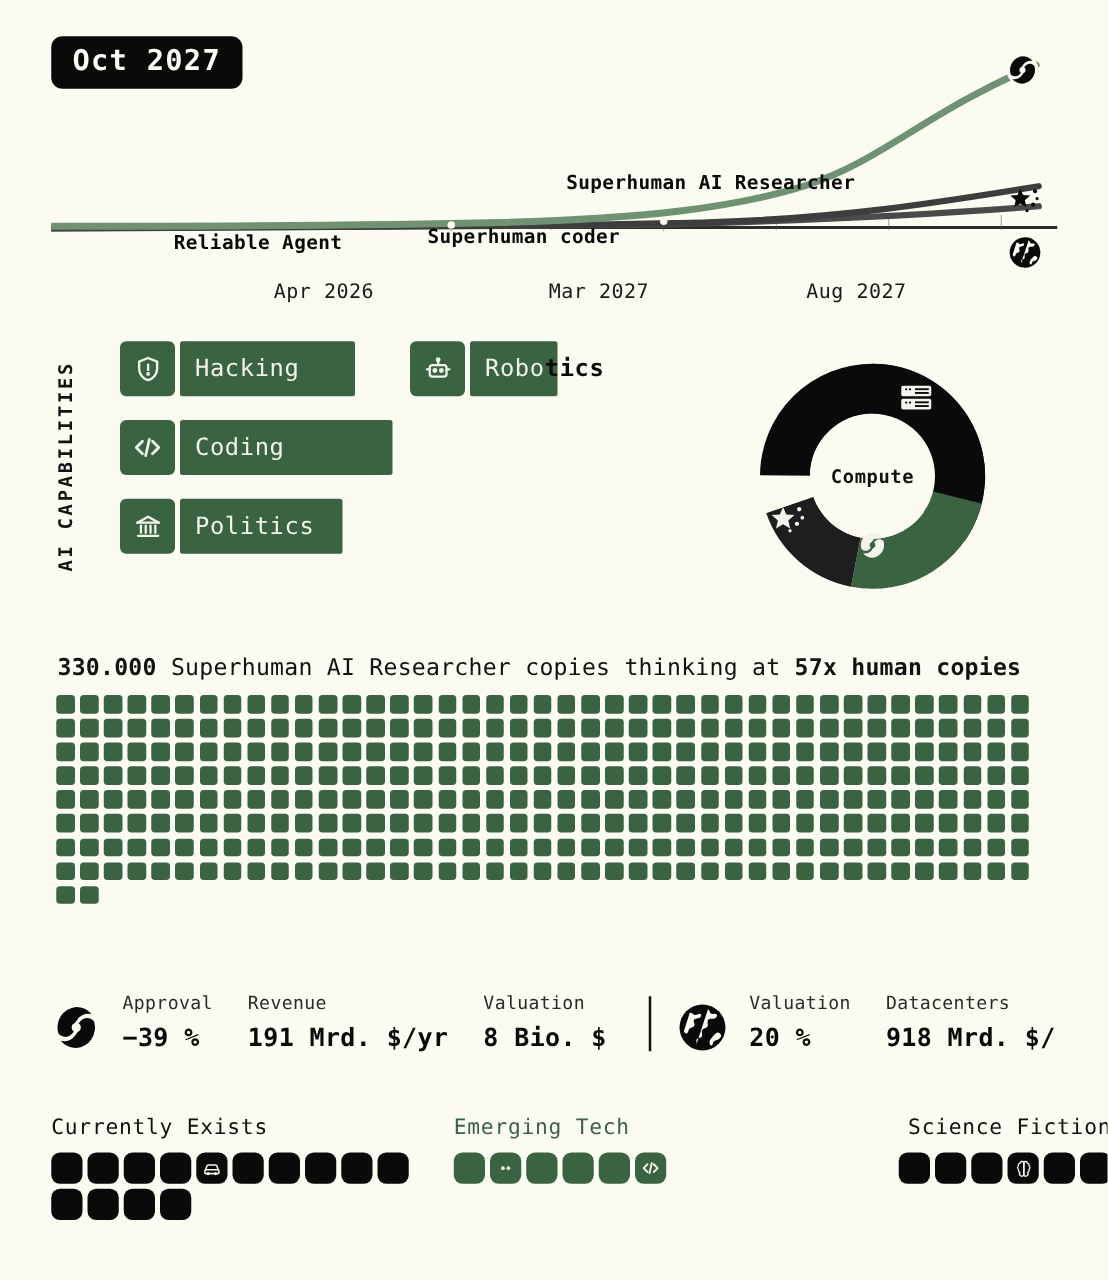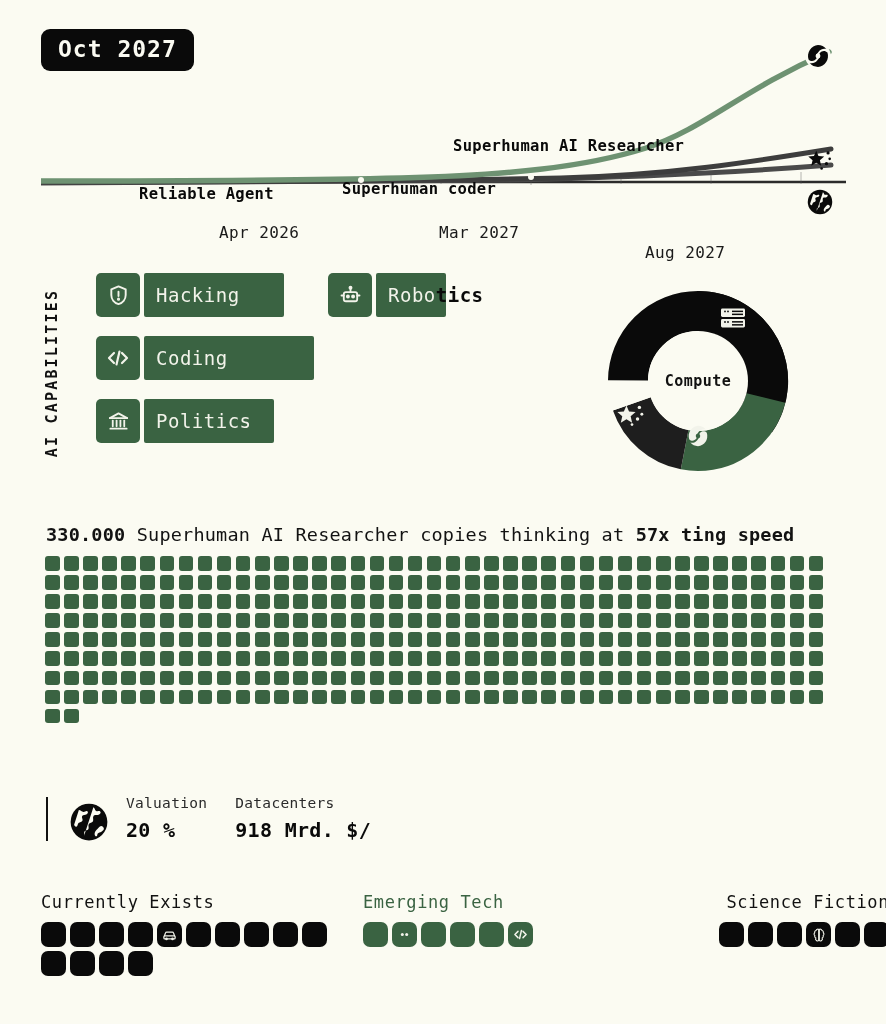--- a/index.html
+++ b/index.html
@@ -156,21 +156,21 @@
       <circle cx="737" cy="128" r="0" fill="#FBFBF2"></circle>
       <circle cx="694" cy="127" r="3" fill="#FBFBF2"></circle>
     </svg>
 
     <div class="chart-label" style="left:98px;top:155px;">Reliable Agent</div>
     <div class="chart-label" style="left:301px;top:150px;">Superhuman coder</div>
     <div class="chart-label" style="left:412px;top:107px;">Superhuman AI Researcher</div>
 
     <div class="tick-label" style="left:178px;top:193px;">Apr 2026</div>
     <div class="tick-label" style="left:398px;top:193px;">Mar 2027</div>
-    <div class="tick-label" style="left:604px;top:193px;margin-top:20px;">Aug 2027</div>
+    <div class="tick-label" style="left:604px;top:193px;">Aug 2027</div>
 
     <div class="endpoint-icon" style="left:763px;top:12px;">
       <svg width="28" height="28" viewBox="0 0 24 24">
         <circle cx="12" cy="12" r="11" fill="#FBFBF2"></circle>
         <path d="M12 2.6a9.4 9.4 0 0 1 7.1 3.3c-2.4-.6-4.9.2-6.4 2.2l-2.3 3.1 1 1.3 2.3-3.1c1.6-2.1 4.6-2.3 6.4-.3A9.4 9.4 0 0 1 12 21.4a9.4 9.4 0 0 1-7.1-3.3c2.4.6 4.9-.2 6.4-2.2l2.3-3.1-1-1.3-2.3 3.1c-1.6 2.1-4.6 2.3-6.4.3A9.4 9.4 0 0 1 12 2.6z" fill="#0A0A0A"></path>
         <circle cx="12" cy="12" r="2.1" fill="#FBFBF2"></circle>
       </svg>
     </div>
     <div class="endpoint-icon" style="left:765px;top:118px;">
       <svg width="28" height="26" viewBox="0 0 26 24">
@@ -310,21 +310,21 @@
     </div>
     <div class="donut-ico" style="left:85px;top:140px;">
       <svg width="26" height="26" viewBox="0 0 24 24">
         <path d="M12 2.6a9.4 9.4 0 0 1 7.1 3.3c-2.4-.6-4.9.2-6.4 2.2l-2.3 3.1 1 1.3 2.3-3.1c1.6-2.1 4.6-2.3 6.4-.3A9.4 9.4 0 0 1 12 21.4a9.4 9.4 0 0 1-7.1-3.3c2.4.6 4.9-.2 6.4-2.2l2.3-3.1-1-1.3-2.3 3.1c-1.6 2.1-4.6 2.3-6.4.3A9.4 9.4 0 0 1 12 2.6z" fill="#F2F3EA"></path>
         <circle cx="12" cy="12" r="2.1" fill="#3A6342"></circle>
       </svg>
     </div>
   </div>
 
   <div class="copies-line">
-    <b>330.000</b><span> </span><span>Superhuman AI Researcher</span><span> </span><span>copies thinking at</span><span> </span><b>57x ting speed</b>
+    <b>330.000</b><span> </span><span>Superhuman AI Researcher</span><span> </span><span>copies thinking at</span><span> </span><b>57x human copies</b>
   </div>
 
   <div class="dotgrid" id="dotgrid">
       <div class="dot-row">
         <div class="dot"></div>
         <div class="dot"></div>
         <div class="dot"></div>
         <div class="dot"></div>
         <div class="dot"></div>
         <div class="dot"></div>
@@ -665,20 +665,40 @@
         <div class="dot"></div>
         <div class="dot"></div>
       </div>
       <div class="dot-row">
         <div class="dot"></div>
         <div class="dot"></div>
       </div>
     </div>
 
   <div class="kpis">
+    <div class="kpi-group">
+      <div class="kpi-ico">
+        <svg width="42" height="42" viewBox="0 0 24 24">
+          <path d="M12 2.6a9.4 9.4 0 0 1 7.1 3.3c-2.4-.6-4.9.2-6.4 2.2l-2.3 3.1 1 1.3 2.3-3.1c1.6-2.1 4.6-2.3 6.4-.3A9.4 9.4 0 0 1 12 21.4a9.4 9.4 0 0 1-7.1-3.3c2.4.6 4.9-.2 6.4-2.2l2.3-3.1-1-1.3-2.3 3.1c-1.6 2.1-4.6 2.3-6.4.3A9.4 9.4 0 0 1 12 2.6z" fill="#0A0A0A"></path>
+          <circle cx="12" cy="12" r="2.1" fill="#FBFBF2"></circle>
+        </svg>
+      </div>
+      <div class="kpi">
+        <div class="kpi-name">Approval</div>
+        <div class="kpi-val">−39 %</div>
+      </div>
+      <div class="kpi">
+        <div class="kpi-name">Revenue</div>
+        <div class="kpi-val">191 Mrd. $/yr</div>
+      </div>
+      <div class="kpi">
+        <div class="kpi-name">Valuation</div>
+        <div class="kpi-val">8 Bio. $</div>
+      </div>
+    </div>
 
     <div class="kpi-sep"></div>
 
     <div class="kpi-group">
       <div class="kpi-ico">
         <svg width="42" height="42" viewBox="0 0 24 24">
           <circle cx="12" cy="12" r="10.5" fill="#0A0A0A"></circle>
           <path d="M6.2 5.2c1.1 0 1.6 1 2.6 1.1.9.1 1.3-.8 2.2-.5.7.2.4 1.3-.3 1.7-.9.5-2.1.2-2.6 1-.5.9.5 1.7.2 2.6-.3.9-1.6.8-2.3 1.5-.6.6-.3 1.8-1.2 2.1-.6.2-1.1-.5-1.3-1.1" fill="#FBFBF2"></path>
           <path d="M14.5 3.6c.9.4.7 1.7 1.6 2.1.8.4 1.8-.3 2.4.4.5.6-.3 1.5-1 1.8-1 .4-2.2-.2-2.9.6-.7.9.2 2.2-.4 3.2-.5.8-1.8.6-2.3 1.4-.6.9.3 2.2-.3 3.1-.5.7-1.7.5-2.2 1.2-.5.8.2 1.9-.3 2.7" fill="#FBFBF2"></path>
           <path d="M18.6 14.4c.8-.3 1.7.4 1.9 1.3.1.8-.7 1.4-1.4 1.8-.7.4-1.6.4-2.1 1-.4.5-.1 1.5-.8 1.7-.6.2-1-.6-1-1.3 0-1 .6-1.9 1.3-2.6.6-.6 1.3-1.6 2.1-1.9z" fill="#FBFBF2"></path>

